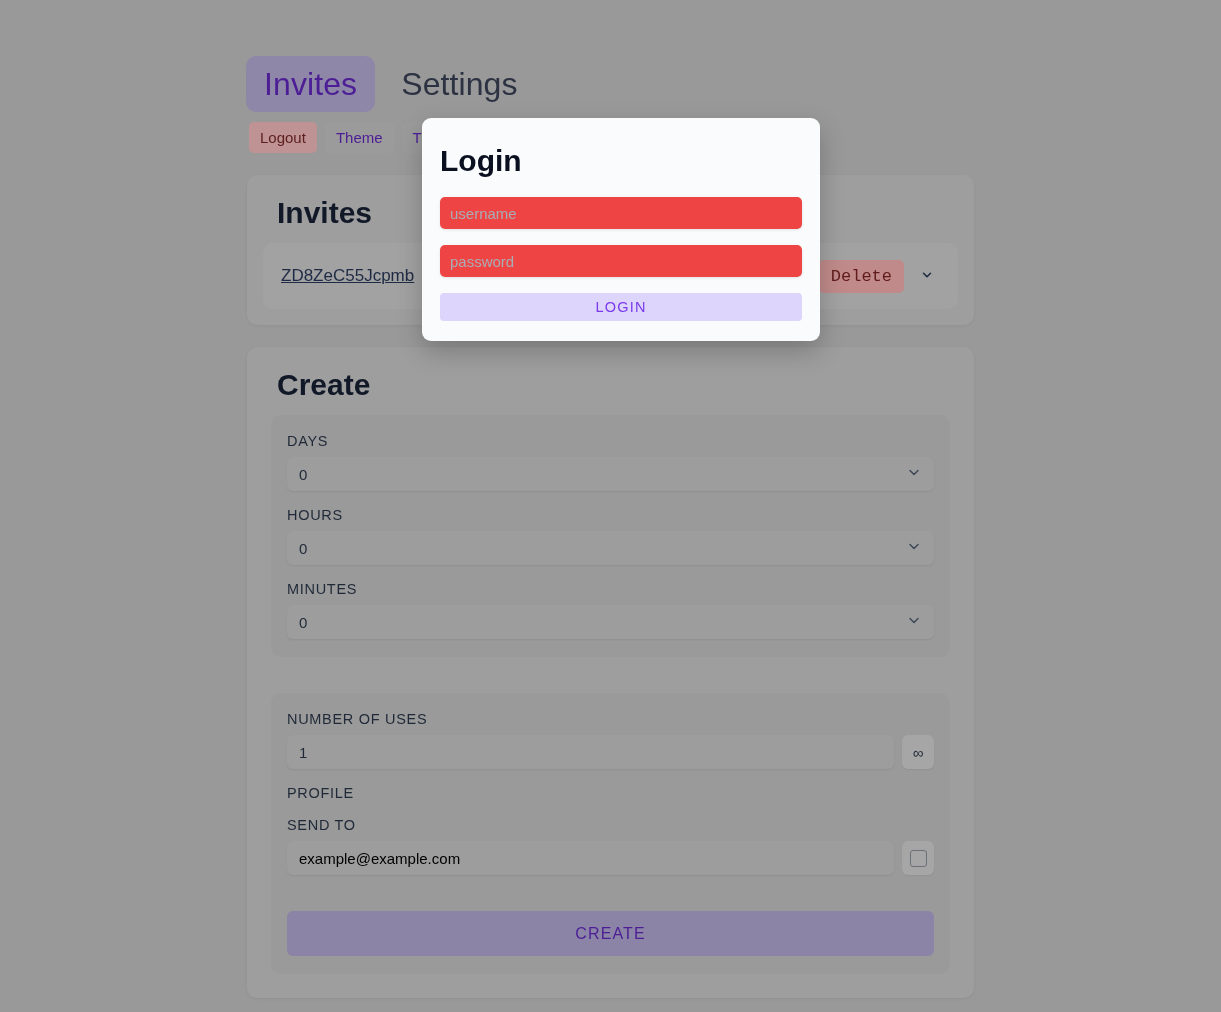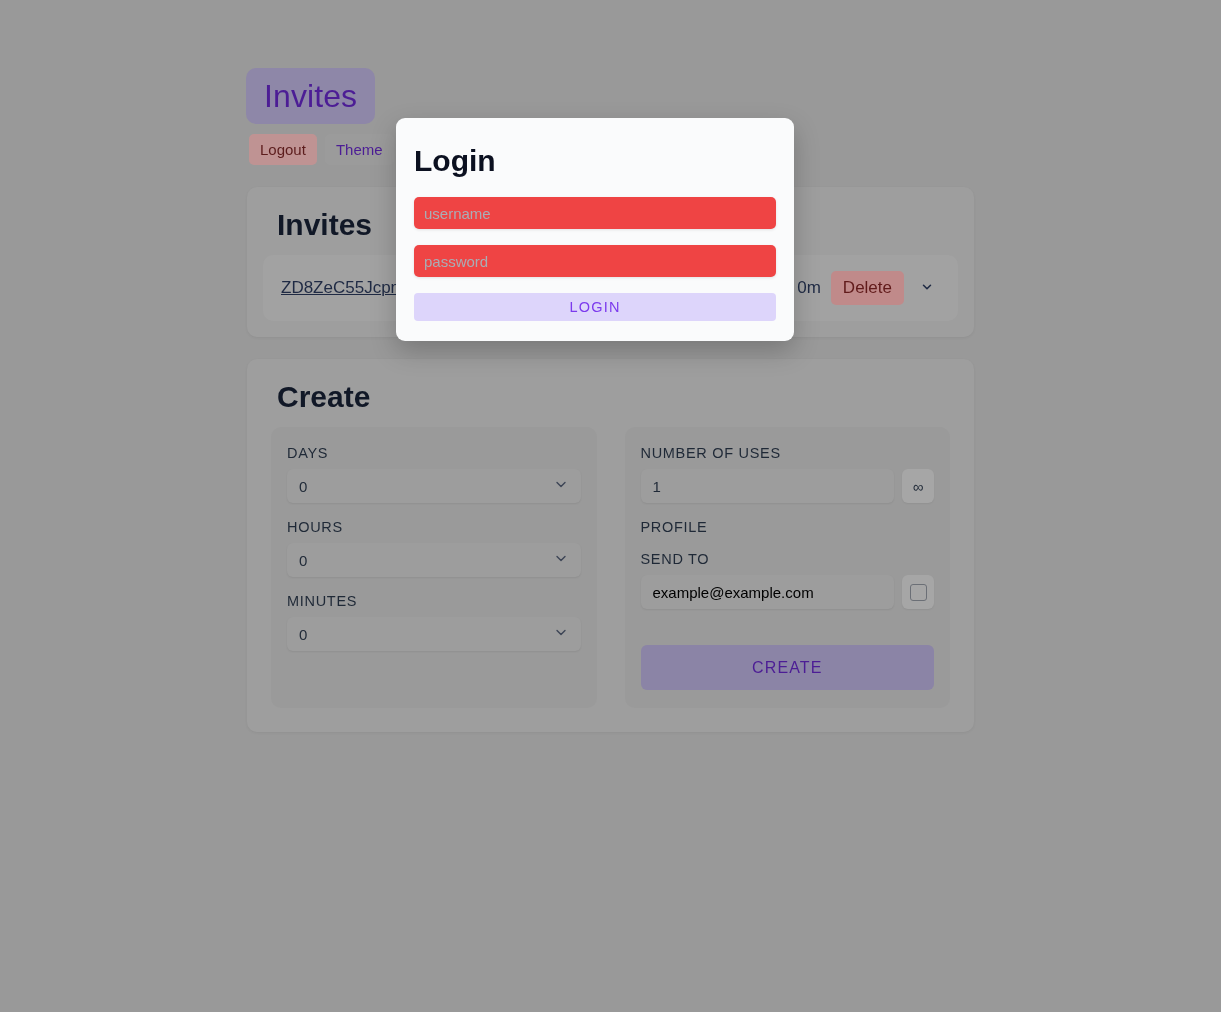--- a/index.html
+++ b/index.html
@@ -18,21 +18,21 @@
 
   
   #page {
     position: absolute;
     inset: 0;
     filter: none;
   }
 
   .wrap {
     width: 727px;
-    margin: 12px auto;
+    margin: 0 auto;
     padding-top: 56px;
   }
 
   
   .nav {
     display: flex;
     align-items: center;
     gap: 8px;
     margin-left: -1px;
   }
@@ -117,36 +117,37 @@
     white-space: nowrap;
   }
   .btn-delete {
     background: #c08a8a;
     color: #611b1b;
     font-size: 17px;
     border: none;
     border-radius: 5px;
     padding: 7px 12px;
     cursor: pointer;
-    font-family: Liberation Sans, sans-serif;
+    font-family: Liberation Mono, monospace;
   }
   .chev-btn {
     background: transparent;
     border: none;
     cursor: pointer;
     padding: 4px 6px;
     display: flex;
     align-items: center;
   }
 
   
   .create-grid {
     display: flex;
-    gap: 28px;
+    gap: 36px;
     padding: 0 8px 8px 8px;
+    flex-direction: column;
   }
   .panel {
     background: #9a9a9a;
     border-radius: 10px;
     padding: 18px 16px;
     flex: 1 1 0;
     box-sizing: border-box;
   }
   .field { margin-bottom: 16px; }
   .field:last-child { margin-bottom: 0; }
@@ -221,21 +222,21 @@
     border: none;
     border-radius: 6px;
     height: 45px;
     cursor: pointer;
     font-family: "Liberation Sans", sans-serif;
   }
 
   
   .modal {
     position: absolute;
-    left: 396px;
+    left: 422px;
     top: 118px;
     width: 398px;
     background: #fafbfc;
     border-radius: 9px;
     padding: 26px 18px 20px 18px;
     box-sizing: border-box;
     box-shadow: 0 10px 26px rgba(0,0,0,0.22);
     z-index: 50;
   }
   .modal-title {
@@ -276,20 +277,23 @@
 </style>
 </head>
 <body>
 
 <div id="page">
   <div class="wrap">
 
     <div class="nav">
       <div class="nav-item active">
         <span>Invites</span>
+      </div>
+      <div class="nav-item">
+        <span>Settings</span>
       </div>
     </div>
 
     <div class="toolbar">
       <button class="chip danger">Logout</button>
       <button class="chip">Theme</button>
       <button class="chip">T</button>
     </div>
 
     <div class="card">

